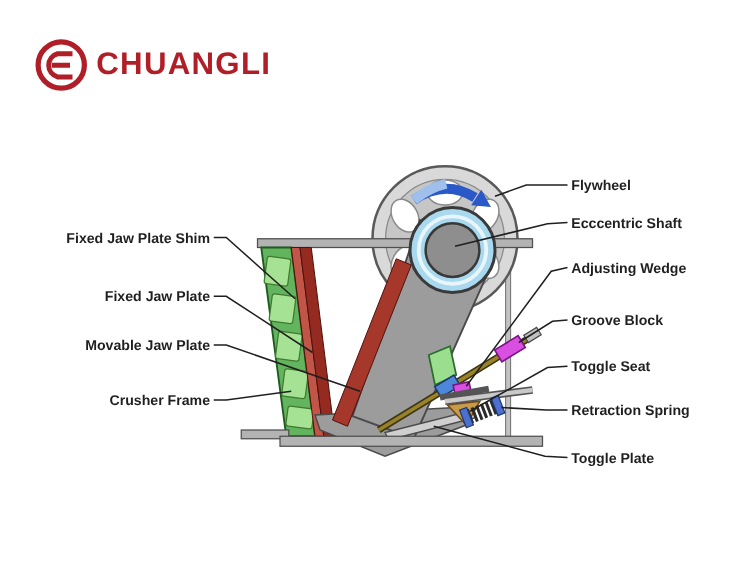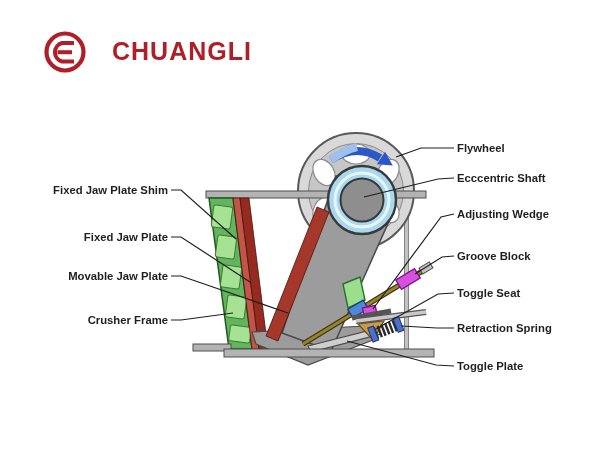--- a/index.html
+++ b/index.html
@@ -1,18 +1,18 @@
 <!DOCTYPE html>
 <html><head>
 <meta charset="utf-8">
 <style>
   html,body{margin:0;padding:0;background:#ffffff;}
   #stage{position:relative;width:600px;height:450px;background:#ffffff;overflow:hidden;
          font-family:"Liberation Sans",sans-serif;}
-  #logo{position:absolute;left:42px;top:28px;display:flex;align-items:center;gap:24px;}
+  #logo{position:absolute;left:26px;top:28px;display:flex;align-items:center;gap:5px;}
   #logo .brand-text{color:#b01f27;font-size:25px;font-weight:bold;letter-spacing:1px;
          font-family:"Liberation Sans",sans-serif;}
   svg text{font-family:"Liberation Sans",sans-serif;font-size:11.3px;font-weight:bold;fill:#1f1f1f;}
   .leader{fill:none;stroke:#1f1f1f;stroke-width:1.2;}
 </style>
 </head>
 <body>
 
 <div id="stage">
 

